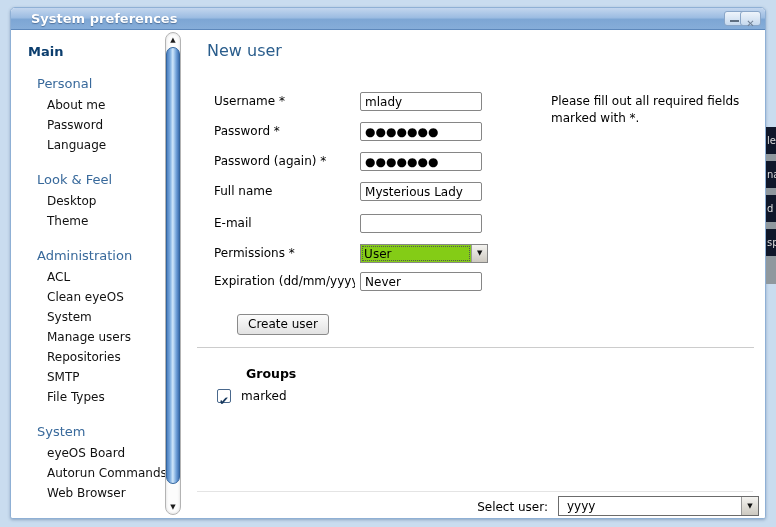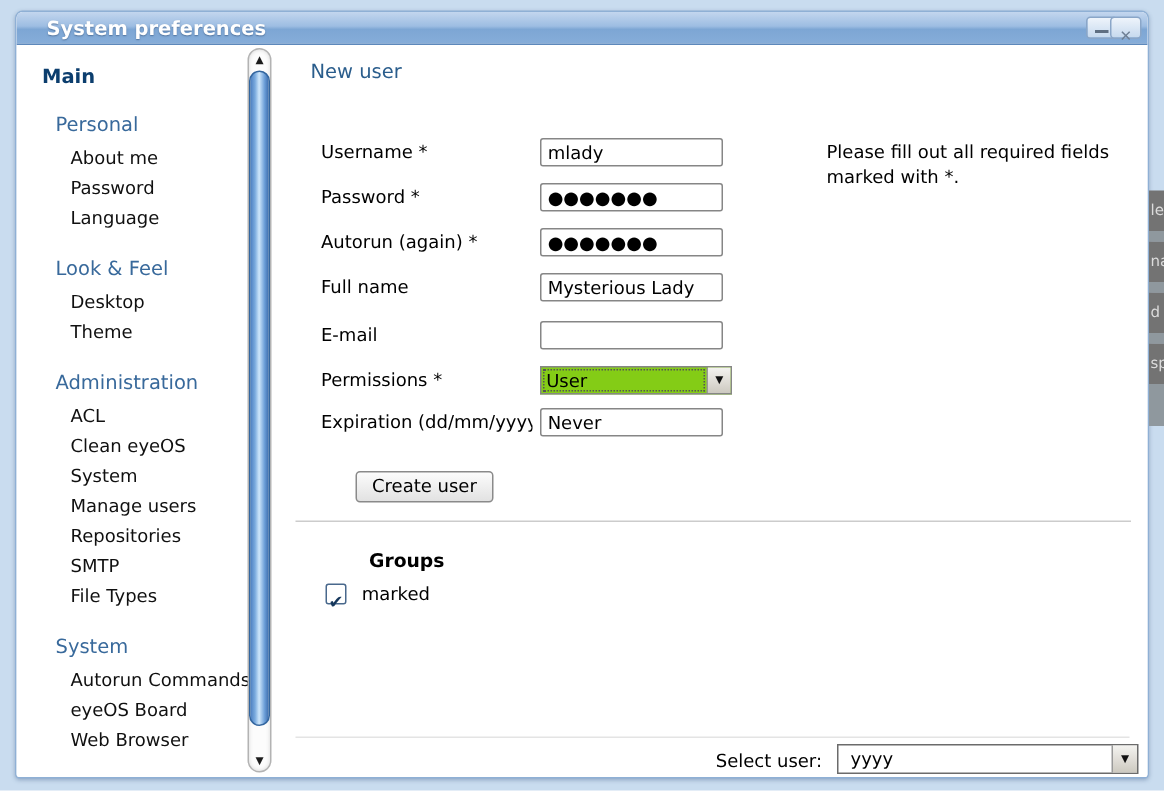--- a/index.html
+++ b/index.html
@@ -39,21 +39,21 @@
               box-shadow:inset 0 0 3px rgba(0,0,0,.15); }
   .sb-arrow { position:absolute; left:0; width:100%; text-align:center; font-size:7px; color:#1c1c1c; cursor:pointer; }
   .sb-arrow.up { top:6px; }
   .sb-arrow.down { bottom:6px; }
   .sb-thumb { position:absolute; left:2px; right:2px; top:17px; height:437px;
               border:1px solid #33669f; border-radius:8px; cursor:pointer;
               background:linear-gradient(90deg,#4d7fc0 0%,#79aade 25%,#cfe7fb 48%,#6d9fd8 78%,#3f6faf 100%); }
 
   
   .content { position:absolute; left:171px; top:0; right:0; bottom:0; background:#fff; }
-  .page-title { position:absolute; left:25px; top:11px; font-size:13px; color:#2a5d8c; }
+  .page-title { position:absolute; left:25px; top:11px; font-size:16px; color:#2a5d8c; }
 
   .frow { position:absolute; left:32px; height:19px; white-space:nowrap; }
   .flabel { display:inline-block; width:141px; font-size:12px; line-height:19px; color:#000;
             overflow:hidden; vertical-align:top; }
   .finput { width:122px; height:19px; border:1px solid #868686; border-radius:2px;
             font-family:"DejaVu Sans","Liberation Sans",sans-serif; font-size:12px;
             padding:1px 4px; color:#000; vertical-align:top; }
   .fselect { display:inline-flex; width:128px; height:19px; border:1px solid #868686;
              background:#84cc16; vertical-align:top; cursor:pointer; }
   .fselect .sel-text { flex:1; font-size:12px; line-height:16px; padding:0 2px; margin:1px;
@@ -82,21 +82,21 @@
                   font-size:12px; line-height:19px; color:#000; }
   .footer-select { position:absolute; left:376px; top:466px; width:201px; height:20px;
                    display:flex; border:1px solid #6b6b6b; background:#fff; cursor:pointer; }
   .footer-select .sel-text { flex:1; font-size:12px; line-height:18px; padding-left:8px; }
   .footer-select .sel-btn { width:17px; background:linear-gradient(#f4f3f0,#cdc9c0);
                             border-left:1px solid #999; text-align:center; font-size:7px;
                             line-height:18px; color:#111; }
 
   
   .sliver { position:absolute; left:766px; top:127px; width:10px; }
-  .sliver .drow { height:27px; background:#737373; color:#dcdcdc; font-size:10px;
+  .sliver .drow { height:27px; background:#0f172a; color:#dcdcdc; font-size:10px;
                   line-height:27px; padding-left:1px; overflow:hidden; }
   .sliver .dsep { height:7px; background:#8f989e; }
   .sliver .dfoot { height:28px; background:#8f989e; }
 </style>
 </head>
 <body>
 
 <div class="window">
   <div class="titlebar">
     <span class="title">System preferences</span>
@@ -125,22 +125,22 @@
       <div class="side-section">Administration</div>
       <div class="side-item">ACL</div>
       <div class="side-item">Clean eyeOS</div>
       <div class="side-item">System</div>
       <div class="side-item">Manage users</div>
       <div class="side-item">Repositories</div>
       <div class="side-item">SMTP</div>
       <div class="side-item">File Types</div>
 
       <div class="side-section">System</div>
+      <div class="side-item">eyeOS Board</div>
       <div class="side-item">Autorun Commands</div>
-      <div class="side-item">eyeOS Board</div>
       <div class="side-item">Web Browser</div>
     </div>
 
     <div class="scrollbar">
       <div class="sb-track"></div>
       <div class="sb-arrow up">▲</div>
       <div class="sb-thumb"></div>
       <div class="sb-arrow down">▼</div>
     </div>
 
@@ -149,21 +149,21 @@
 
       <div class="frow" style="top:62px">
         <span class="flabel">Username *</span>
         <input class="finput" type="text" value="mlady" style="">
       </div>
       <div class="frow" style="top:92px">
         <span class="flabel">Password *</span>
         <input class="finput" type="text" value="●●●●●●●" style="">
       </div>
       <div class="frow" style="top:122px">
-        <span class="flabel">Autorun (again) *</span>
+        <span class="flabel">Password (again) *</span>
         <input class="finput" type="text" value="●●●●●●●" style="">
       </div>
       <div class="frow" style="top:152px">
         <span class="flabel">Full name</span>
         <input class="finput" type="text" value="Mysterious Lady" style="">
       </div>
       <div class="frow" style="top:184px">
         <span class="flabel">E-mail</span>
         <input class="finput" type="text" value="" style="">
       </div>

